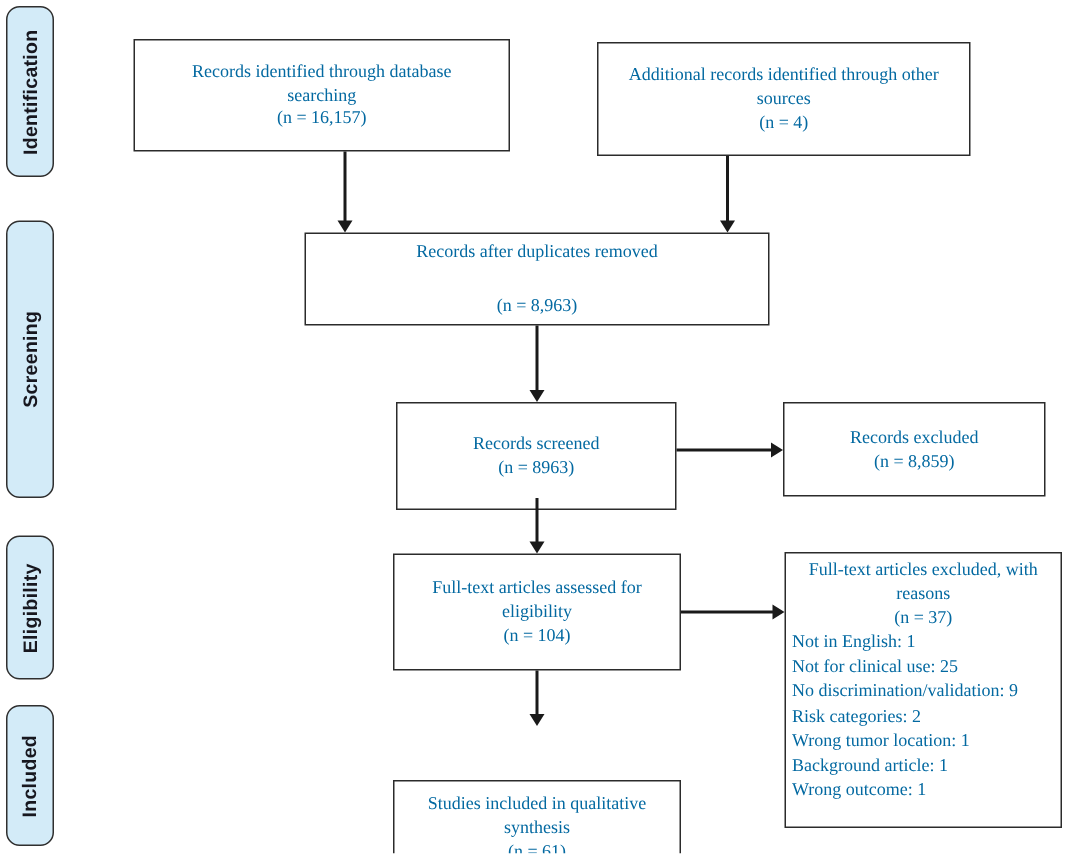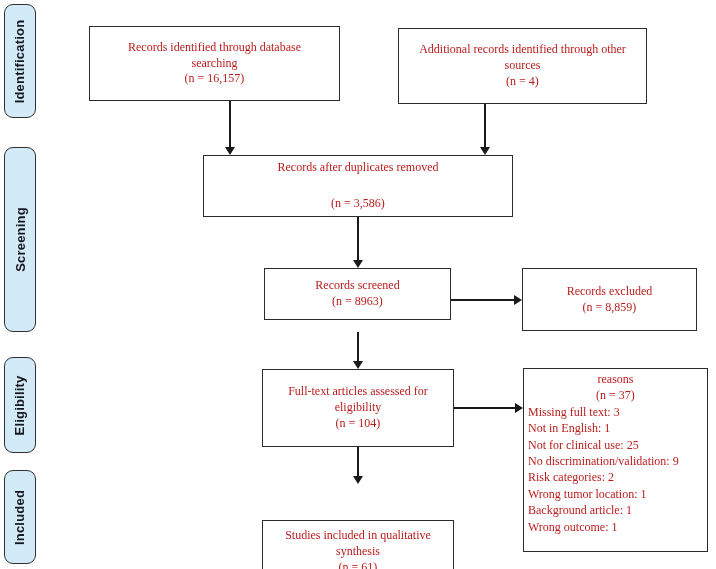--- a/index.html
+++ b/index.html
@@ -36,26 +36,26 @@
   
   .fbox{
     position:absolute;
     background:#ffffff;
     border:1.5px solid #2b2b2b;
     box-sizing:border-box;
     display:flex;flex-direction:column;
     align-items:center;justify-content:center;
     text-align:center;
     font-size:12px;line-height:1.32;
-    color:#b91c1c;
+    color:#0369a1;
   }
   #box-db-search{left:89px;top:26px;width:251px;height:75px;}
   #box-other-sources{left:376px;top:28px;width:249px;height:76px;margin-left:22px;}
   #box-duplicates-removed{left:203px;top:155px;width:310px;height:62px;gap:20px;}
-  #box-screened{left:264px;top:268px;width:187px;height:52px;}
+  #box-screened{left:264px;top:268px;width:187px;height:72px;}
   #box-excluded{left:522px;top:268px;width:175px;height:63px;}
   #box-fulltext-assessed{left:262px;top:369px;width:192px;height:78px;text-align:center;}
   #box-fulltext-excluded{
     left:523px;top:368px;width:185px;height:184px;
     justify-content:flex-start;
     padding-top:3px;
   }
   #box-included-synthesis{left:262px;top:484px;width:192px;height:64px;margin-top:36px;}
   .reasons{
     align-self:stretch;
@@ -104,44 +104,44 @@
   </div>
 
   <div class="fbox" id="box-other-sources">
     <div>Additional records identified through other</div>
     <div>sources</div>
     <div>(n = 4)</div>
   </div>
 
   <div class="fbox" id="box-duplicates-removed">
     <div>Records after duplicates removed</div>
-    <div>(n = 3,586)</div>
+    <div>(n = 8,963)</div>
   </div>
 
   <div class="fbox" id="box-screened">
     <div>Records screened</div>
     <div>(n = 8963)</div>
   </div>
 
   <div class="fbox" id="box-excluded">
     <div>Records excluded</div>
     <div>(n = 8,859)</div>
   </div>
 
   <div class="fbox" id="box-fulltext-assessed">
     <div>Full-text articles assessed for</div>
     <div>eligibility</div>
     <div>(n = 104)</div>
   </div>
 
   <div class="fbox" id="box-fulltext-excluded">
+    <div>Full-text articles excluded, with</div>
     <div>reasons</div>
     <div>(n = 37)</div>
     <div class="reasons">
-      <div>Missing full text: 3</div>
       <div>Not in English: 1</div>
       <div>Not for clinical use: 25</div>
       <div>No discrimination/validation: 9</div>
       <div>Risk categories: 2</div>
       <div>Wrong tumor location: 1</div>
       <div>Background article: 1</div>
       <div>Wrong outcome: 1</div>
     </div>
   </div>
 

